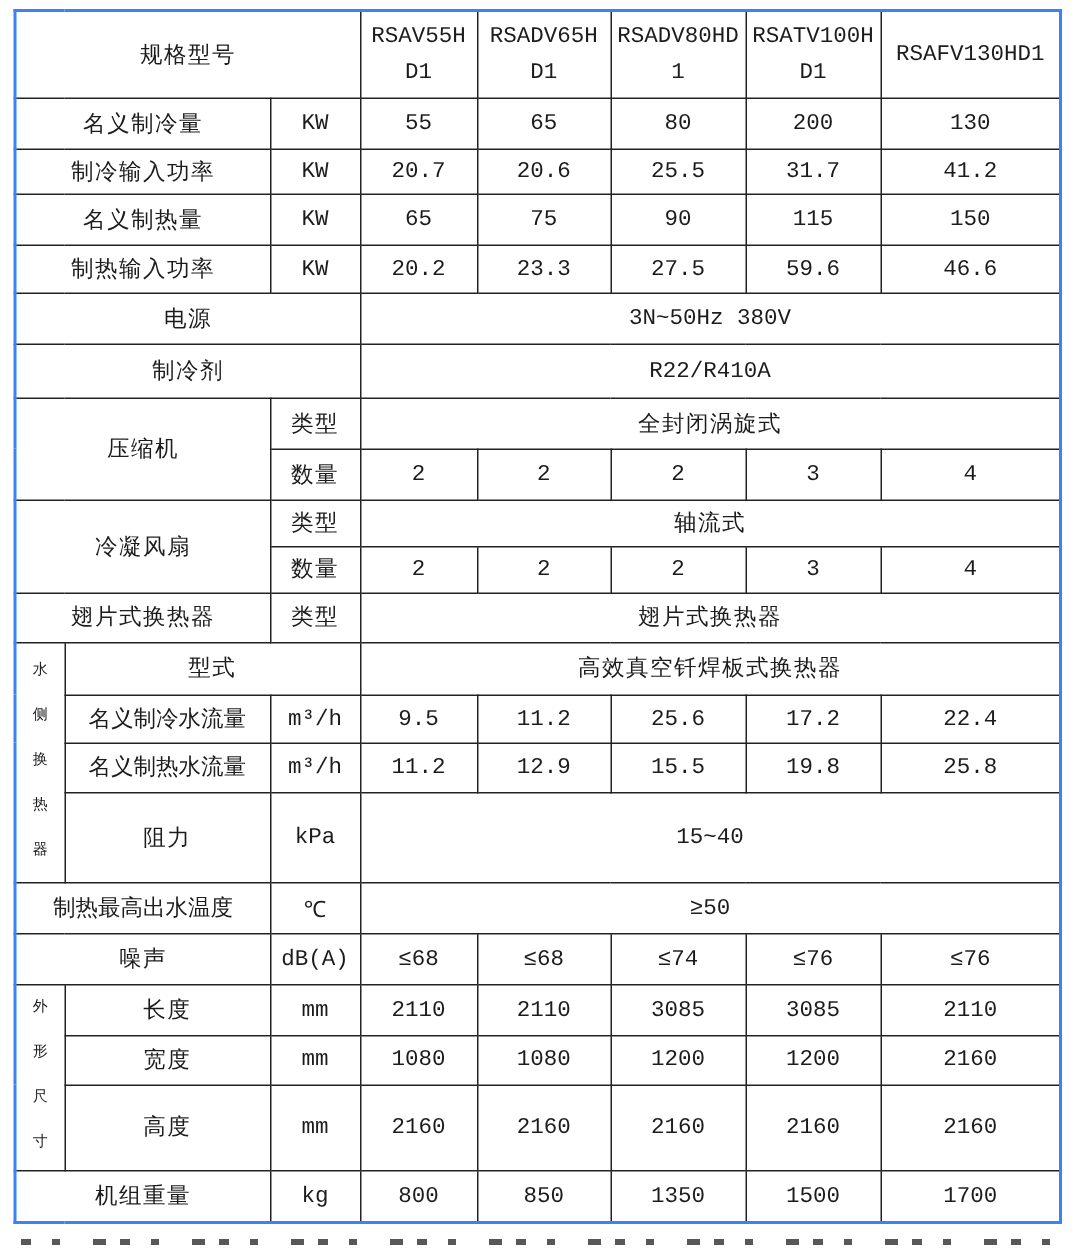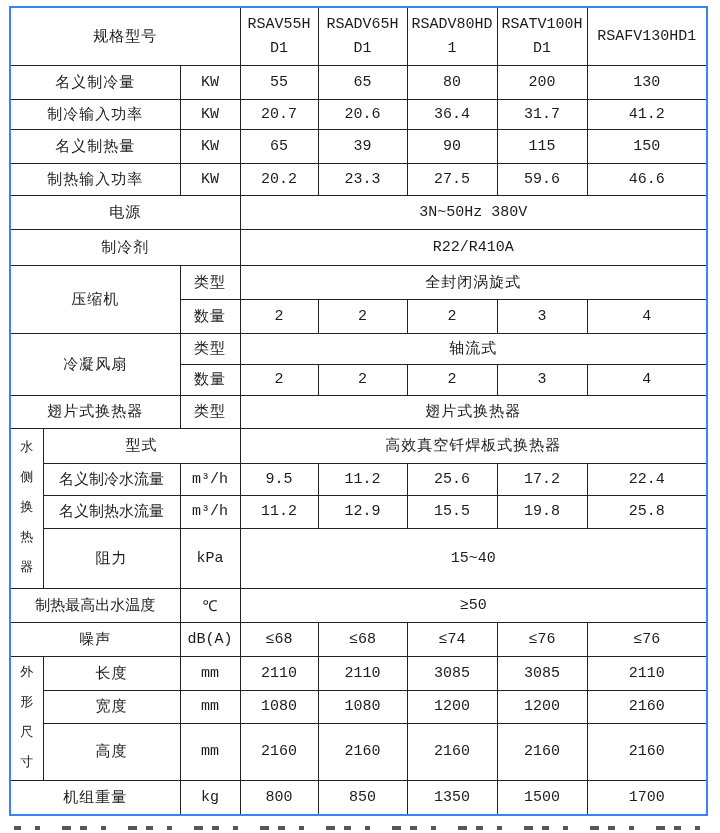--- a/index.html
+++ b/index.html
@@ -31,21 +31,21 @@
   td.unit, td.model { font-size: 14px; letter-spacing: 0; }
   td.num { font-size: 15px; }
   .model-cell {
     display: flex; flex-direction: column;
     justify-content: space-evenly; align-items: center;
     height: 54px;
   }
   .vlabel {
     width: 17px; margin: 0 auto;
     word-break: break-all; line-height: 30px;
-    font-size: 13px; letter-spacing: 0;
+    font-size: 10px; letter-spacing: 0;
   }
   .trunc-note {
     position: absolute;
     left: 14px; top: 826px;
     width: 692px; height: 4px;
     background: repeating-linear-gradient(90deg,
       #3a3a3a 0 7px, transparent 7px 21px,
       #3a3a3a 21px 26px, transparent 26px 48px,
       #3a3a3a 48px 57px, transparent 57px 66px);
     opacity: 0.85;
@@ -104,30 +104,30 @@
     <td class="num">80</td>
     <td class="num">200</td>
     <td class="num">130</td>
   </tr>
 
   <tr style="height:30px">
     <td colspan="2" class="cjk">制冷输入功率</td>
     <td class="unit">KW</td>
     <td class="num">20.7</td>
     <td class="num">20.6</td>
-    <td class="num">36.4</td>
+    <td class="num">25.5</td>
     <td class="num">31.7</td>
     <td class="num">41.2</td>
   </tr>
 
   <tr style="height:34px">
     <td colspan="2" class="cjk">名义制热量</td>
     <td class="unit">KW</td>
     <td class="num">65</td>
-    <td class="num">39</td>
+    <td class="num">75</td>
     <td class="num">90</td>
     <td class="num">115</td>
     <td class="num">150</td>
   </tr>
 
   <tr style="height:32px">
     <td colspan="2" class="cjk">制热输入功率</td>
     <td class="unit">KW</td>
     <td class="num">20.2</td>
     <td class="num">23.3</td>

